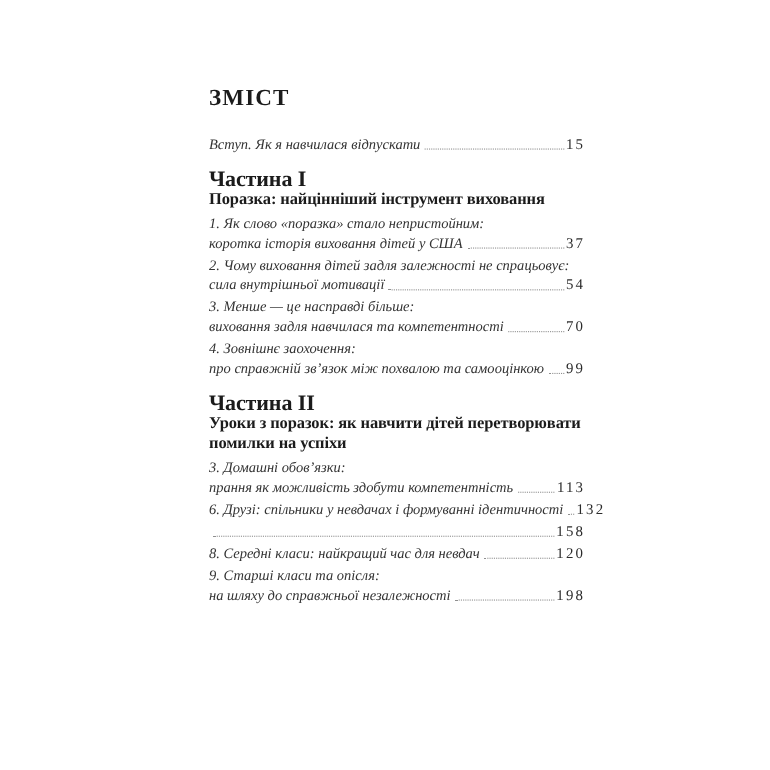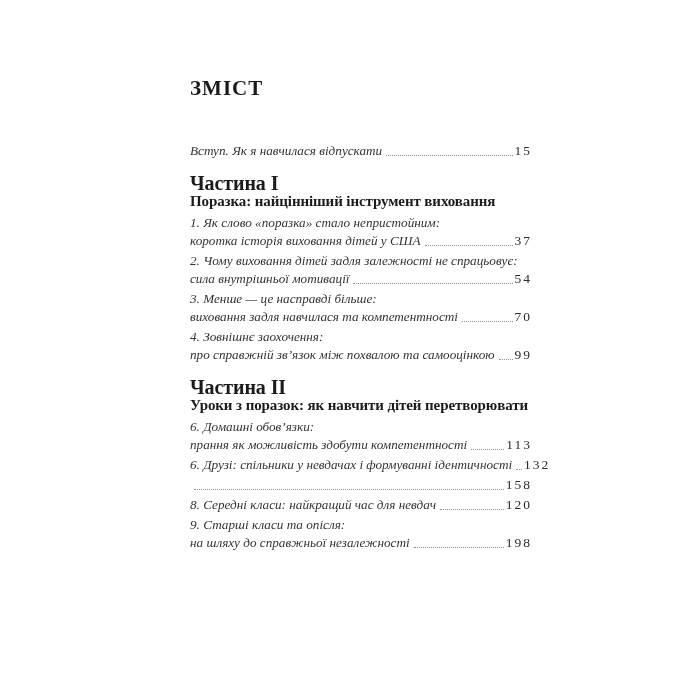--- a/index.html
+++ b/index.html
@@ -21,21 +21,21 @@
     width: 340px;
   }
   .title {
     font-size: 21px;
     line-height: 28px;
     font-weight: bold;
     letter-spacing: 1px;
     color: #1b1b1b;
   }
   .intro {
-    margin-top: 40px;
+    margin-top: 20px;
     text-align: right;
   }
   .part {
     margin-top: 14px;
   }
   .part-label {
     font-size: 20px;
     line-height: 18px;
     font-weight: bold;
     color: #1b1b1b;
@@ -136,25 +136,26 @@
             <span class="entry-text">про справжній зв’язок між похвалою та самооцінкою</span>
             <span class="leader"></span>
             <span class="pagenum">99</span>
           </div>
         </div>
       </div>
       <div class="part">
         <div class="part-label">Частина II</div>
         <div class="part-heading">
           <div class="part-title-line">Уроки з поразок: як навчити дітей перетворювати</div>
+          <div class="part-title-line">помилки на успіхи</div>
         </div>
         <div class="entry">
-          <div class="line"><span class="entry-text">6. Домашні обов’язки:</span></div>
+          <div class="line"><span class="entry-text">3. Домашні обов’язки:</span></div>
           <div class="line row">
-            <span class="entry-text">прання як можливість здобути компетентності</span>
+            <span class="entry-text">прання як можливість здобути компетентність</span>
             <span class="leader"></span>
             <span class="pagenum">113</span>
           </div>
         </div>
         <div class="entry">
           <div class="line row">
             <span class="entry-text">6. Друзі: спільники у невдачах і формуванні ідентичності</span>
             <span class="leader"></span>
             <span class="pagenum">132</span>
           </div>

